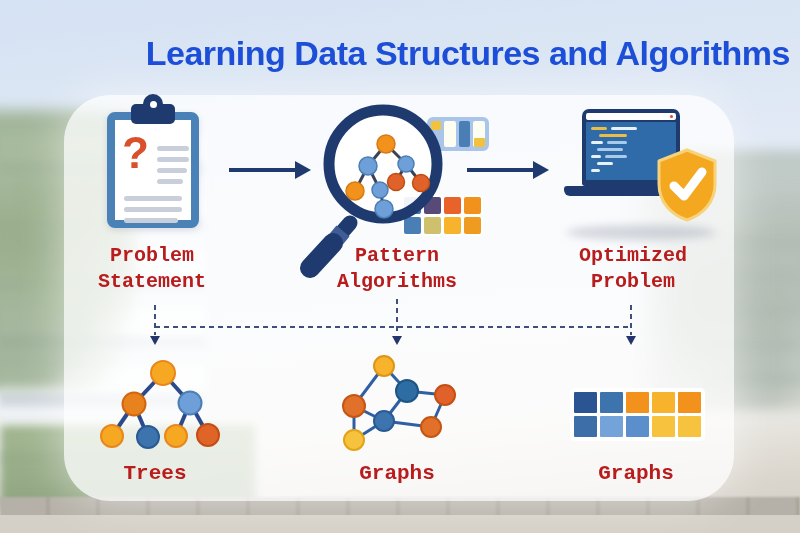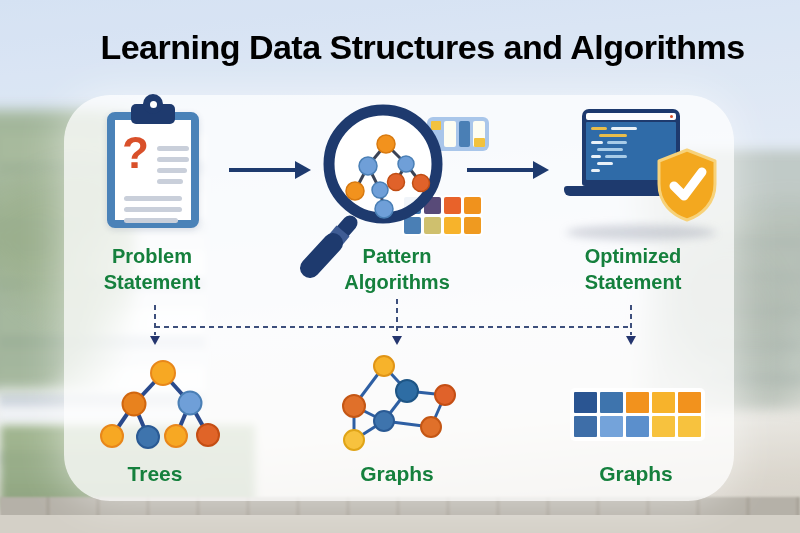--- a/index.html
+++ b/index.html
@@ -30,22 +30,22 @@
   .wall-strip{position:absolute;left:0;top:497px;right:0;height:20px;filter:blur(1px);
        background:repeating-linear-gradient(90deg,#9c968a 0 46px,#8d8779 46px 50px);}
   .road-strip{position:absolute;left:0;top:515px;right:0;height:18px;background:#c6c0b4;}
   .wash{position:absolute;inset:0;background:rgba(255,255,255,.26);}
 
   
   .card{position:absolute;left:64px;top:95px;width:670px;height:406px;border-radius:46px;
         background:rgba(255,255,255,.78);box-shadow:0 0 45px rgba(255,255,255,.55);}
 
   
-  .title{position:absolute;left:45px;right:0;top:24px;margin:4px;text-align:center;
-         font-size:34px;font-weight:bold;letter-spacing:-.5px;color:#000000;}
+  .title{position:absolute;left:45px;right:0;top:24px;margin:10px;text-align:right;
+         font-size:34px;font-weight:bold;letter-spacing:-.5px;color:#1d4ed8;}
 
   
   .clipboard{position:absolute;left:105px;top:94px;width:96px;height:138px;}
   .board{position:absolute;left:2px;top:18px;width:92px;height:116px;background:#fff;
          border:8px solid #4a82b8;border-radius:8px;box-shadow:0 2px 6px rgba(40,60,100,.15);}
   .clip-knob{position:absolute;left:38px;top:0;width:20px;height:20px;border-radius:50%;background:#1e3a6e;}
   .clip-knob::after{content:"";position:absolute;left:6.5px;top:6.5px;width:7px;height:7px;border-radius:50%;background:#fff;}
   .clip-bar{position:absolute;left:26px;top:10px;width:44px;height:20px;background:#1e3a6e;border-radius:5px;}
   .qmark{position:absolute;left:7px;top:8px;font-size:44px;font-weight:bold;color:#d9502a;}
   .doc-line{position:absolute;height:5px;border-radius:2.5px;background:#c9cfda;}
@@ -75,21 +75,21 @@
   .titlebar{height:7px;background:#fff;border-radius:2px;position:relative;}
   .titlebar::after{content:"";position:absolute;right:3px;top:2px;width:3px;height:3px;border-radius:50%;background:#d9502a;}
   .screenbody{margin-top:2px;height:58px;background:#2f6ba8;border-radius:1px;padding:5px 5px;}
   .crow{display:flex;gap:4px;margin-bottom:4px;}
   .crow i{display:block;height:3px;border-radius:1.5px;}
   .cy{background:#e8bd4a;} .cw{background:#e9f1f8;} .cb{background:#a8cce8;}
   .base{position:absolute;left:6px;top:83px;width:138px;height:10px;background:#1e3a6e;border-radius:3px 3px 6px 6px;}
   .shield-svg{position:absolute;left:93px;top:43px;}
 
   
-  .label{position:absolute;width:160px;text-align:center;font-weight:bold;color:#15803d;}
+  .label{position:absolute;width:160px;text-align:center;font-weight:bold;color:#b91c1c;font-family:Liberation Mono, monospace;}
   .label-top{font-size:20px;line-height:1.3;}
   .label-bottom{font-size:21px;}
 
   
   .connector{position:absolute;left:0;top:295px;}
 
   
   .tree-svg{position:absolute;left:95px;top:358px;}
   .graph-svg{position:absolute;left:335px;top:352px;}
   .array-grid{position:absolute;left:570px;top:388px;display:grid;
@@ -220,21 +220,21 @@
     </div>
     <div class="base"></div>
     <svg class="shield-svg" width="72" height="78">
       <path d="M36 4 L64 15 V38 C64 57 51 69 36 74 C21 69 8 57 8 38 V15 Z" fill="#f3a81f" stroke="#f7d27a" stroke-width="3" stroke-linejoin="round"></path>
       <polyline points="23,40 33,50 51,26" fill="none" stroke="#ffffff" stroke-width="9" stroke-linecap="round" stroke-linejoin="round"></polyline>
     </svg>
   </div>
 
   <div class="label label-top" style="left:72px;top:243px">Problem Statement</div>
   <div class="label label-top" style="left:317px;top:243px">Pattern Algorithms</div>
-  <div class="label label-top" style="left:553px;top:243px">Optimized Statement</div>
+  <div class="label label-top" style="left:553px;top:243px">Optimized Problem</div>
 
   <svg class="connector" width="800" height="58">
     <g stroke="#3d4f7c" stroke-width="2" stroke-dasharray="5 4" fill="none">
       <line x1="155" y1="32" x2="631" y2="32"></line>
       <line x1="155" y1="10" x2="155" y2="40"></line>
       <line x1="397" y1="4" x2="397" y2="40"></line>
       <line x1="631" y1="10" x2="631" y2="40"></line>
     </g>
     <polygon points="150,41 160,41 155,50" fill="#24356e"></polygon>
     <polygon points="392,41 402,41 397,50" fill="#24356e"></polygon>

